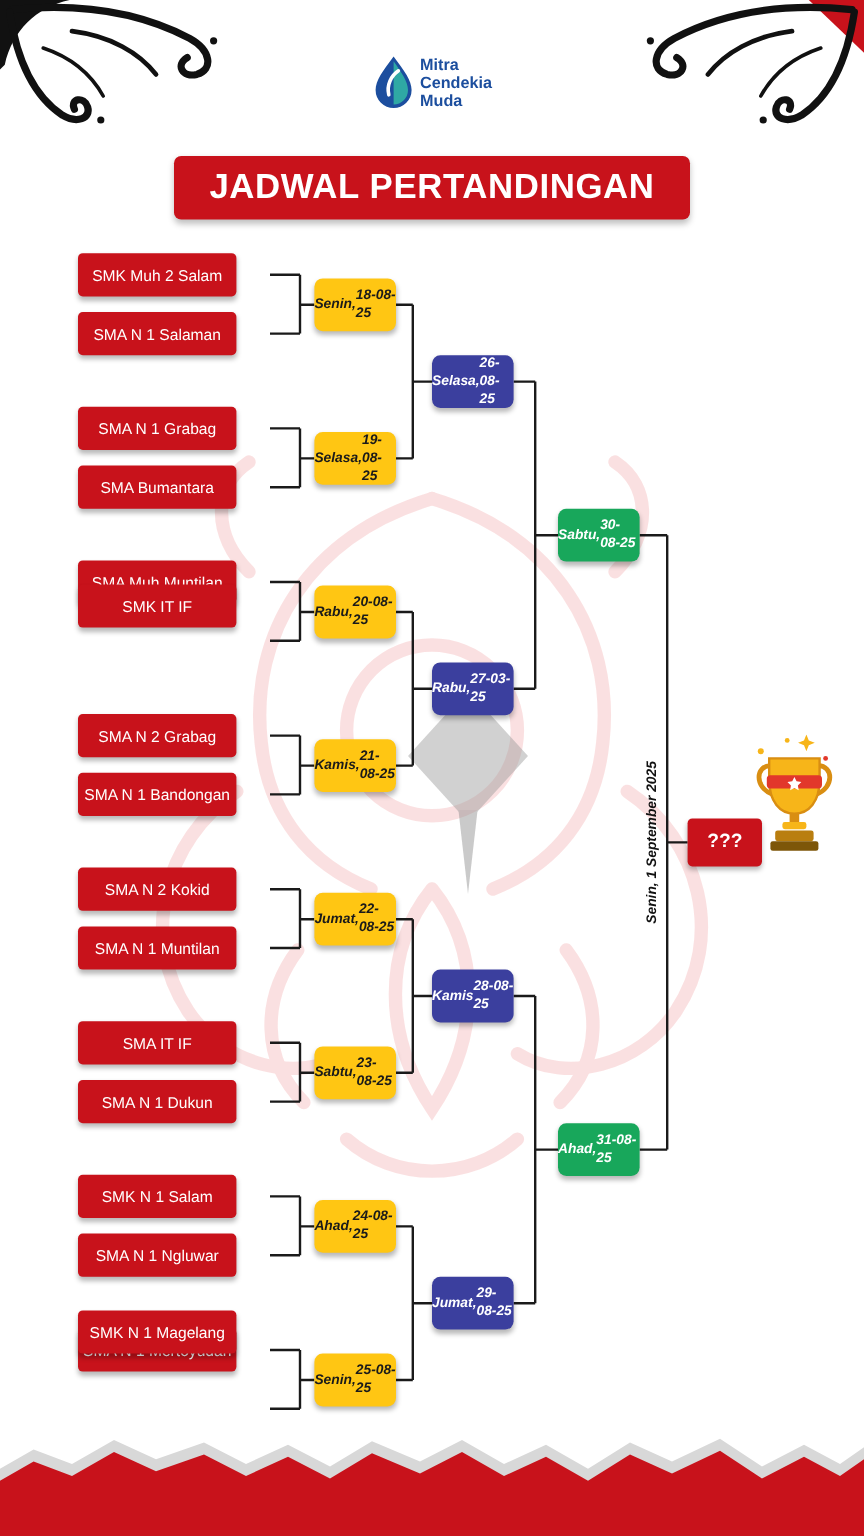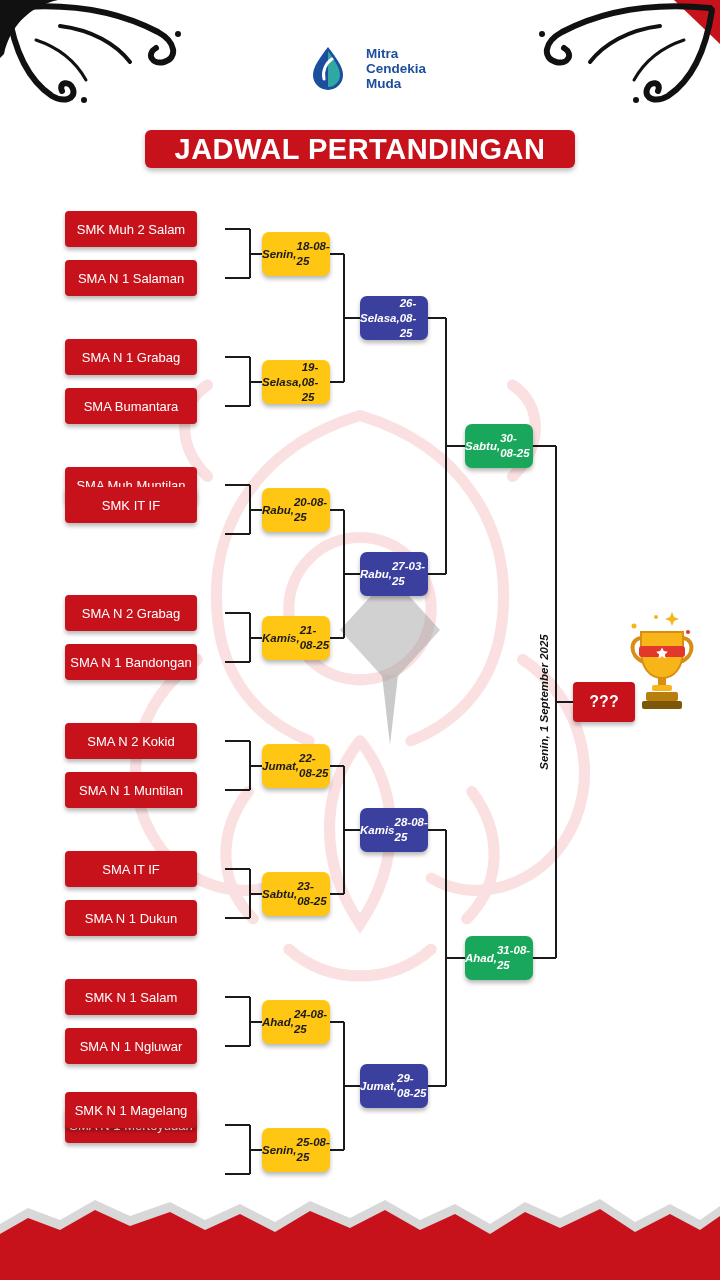--- a/index.html
+++ b/index.html
@@ -9,26 +9,26 @@
 
   
   .corner{position:absolute;top:0;width:200px;height:110px}
   .corner.left{left:0}
   .corner.right{right:0;transform:scaleX(-1)}
   .watermark{position:absolute;left:55px;top:350px;width:610px;height:680px;opacity:.15}
   .monument{position:absolute;left:320px;top:575px;width:140px;height:170px;opacity:.45}
   .torn{position:absolute;left:0;top:1180px;width:720px;height:100px}
 
   
-  .logo{position:absolute;left:310px;top:45px;display:flex;align-items:center;gap:20px}
+  .logo{position:absolute;left:310px;top:45px;display:flex;align-items:center;gap:4px}
   .logo-text{display:flex;flex-direction:column;justify-content:center}
   .logo-text span{font-size:13.5px;font-weight:bold;color:#1C4E9E;line-height:15px}
 
   
-  .title-banner{position:absolute;left:145px;top:130px;width:430px;height:38px;background:#C8121B;
+  .title-banner{position:absolute;left:145px;top:130px;width:430px;height:53px;background:#C8121B;
     border-radius:6px;display:flex;align-items:center;justify-content:center;
     box-shadow:0 3px 5px rgba(0,0,0,.25)}
   .title-banner h1{color:#fff;font-size:29px;font-weight:bold;letter-spacing:.5px}
 
   
   .connectors{position:absolute;left:0;top:0;width:720px;height:1280px}
   .team{position:absolute;left:65px;width:132px;height:36px;background:#C8121B;color:#fff;
     border-radius:4px;display:flex;align-items:center;justify-content:center;font-size:13px;
     box-shadow:0 3px 4px rgba(0,0,0,.28);text-align:center}
   .datebox{position:absolute;width:68px;height:44px;border-radius:7px;display:flex;

